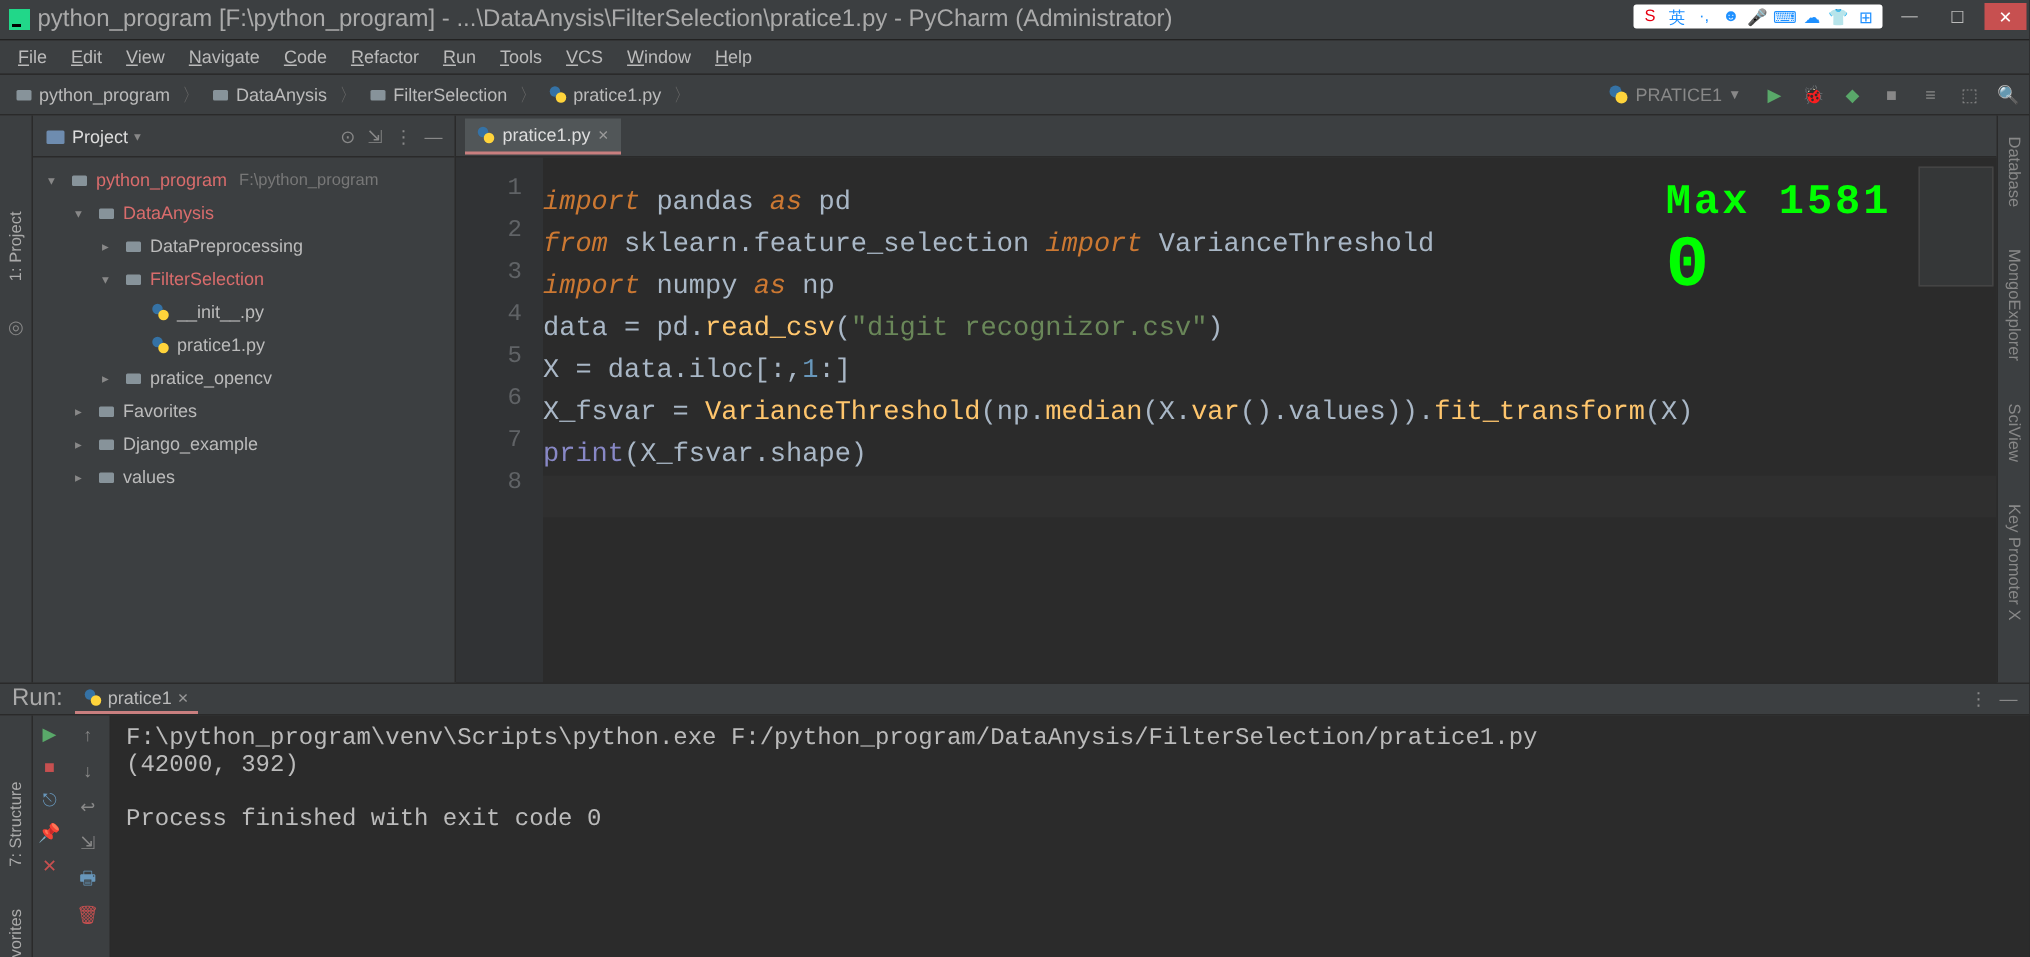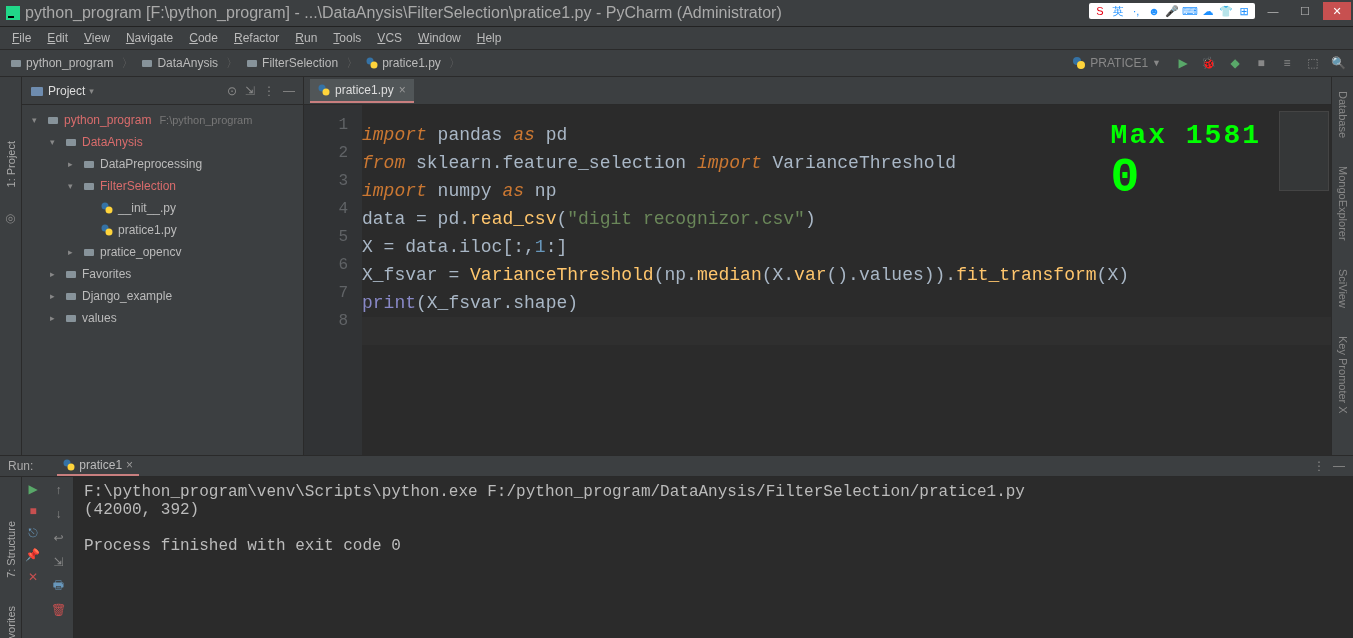--- a/index.html
+++ b/index.html
@@ -114,21 +114,21 @@
 }
 .right-rail .vtab { writing-mode: vertical-rl; font-size: 11px; color: #888; cursor: pointer; padding: 4px 2px; }
 .run-panel {
   height: 188px; background: #2b2b2b; border-top: 1px solid #2a2a2a;
   display: flex; flex-direction: column;
 }
 .run-header {
   display: flex; align-items: center; height: 24px; background: #3c3f41;
   border-bottom: 1px solid #2a2a2a; padding: 0 8px;
 }
-.run-header .label { color: #aaa; font-size: 12px; margin-right: 24px; }
+.run-header .label { color: #aaa; font-size: 16px; margin-right: 8px; }
 .run-tab { display: flex; align-items: center; gap: 4px; padding: 2px 6px; border-bottom: 2px solid #c97f7f; font-size: 12px; }
 .run-tab .close { color: #999; cursor: pointer; }
 .run-header .spacer { flex: 1; }
 .run-header .ico { cursor: pointer; color: #888; margin-left: 8px; }
 .run-body { flex: 1; display: flex; }
 .run-left-tools {
   width: 22px; background: #3c3f41;
   display: flex; flex-direction: column; align-items: center; padding-top: 4px; gap: 6px;
 }
 .run-left-tools .t { width: 16px; height: 16px; display: flex; align-items: center; justify-content: center; cursor: pointer; }

